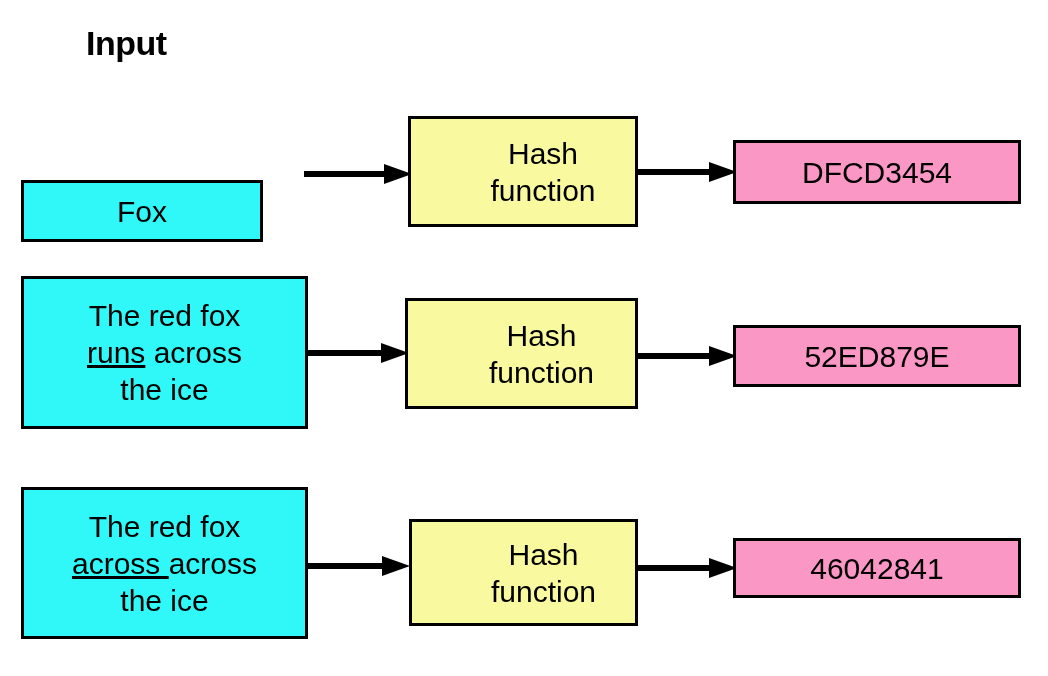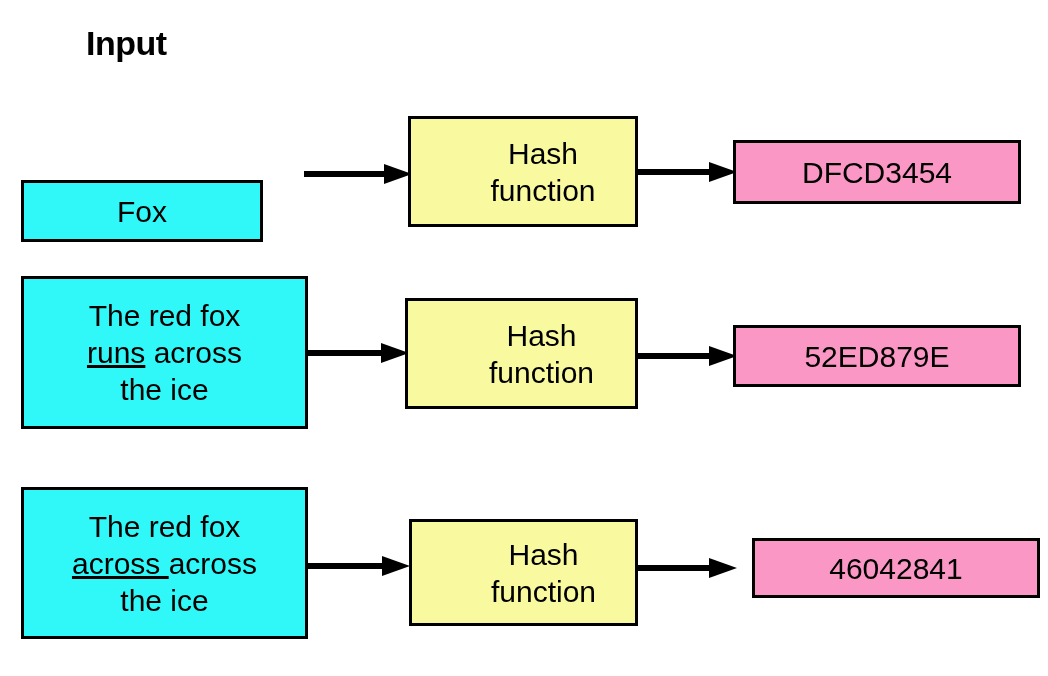--- a/index.html
+++ b/index.html
@@ -74,21 +74,21 @@
   
   #in-2  { left: 21px;  top: 276px; width: 287px; height: 153px; }
   #fn-2  { left: 405px; top: 298px; width: 233px; height: 111px; }
   #out-2 { left: 733px; top: 325px; width: 288px; height: 62px; }
   #arrow-2a { left: 305px; top: 342px; width: 104px; }
   #arrow-2b { left: 636px; top: 345px; width: 101px; }
 
   
   #in-3  { left: 21px;  top: 487px; width: 287px; height: 152px; }
   #fn-3  { left: 409px; top: 519px; width: 229px; height: 107px; }
-  #out-3 { left: 733px; top: 538px; width: 288px; height: 60px; margin-left: 19px; }
+  #out-3 { left: 733px; top: 538px; width: 288px; height: 60px; }
   #arrow-3a { left: 305px; top: 555px; width: 105px; }
   #arrow-3b { left: 636px; top: 557px; width: 101px; }
 </style>
 </head>
 <body>
 
 <div class="canvas">
 
   <div class="heading" id="heading-input">Input</div>
 

